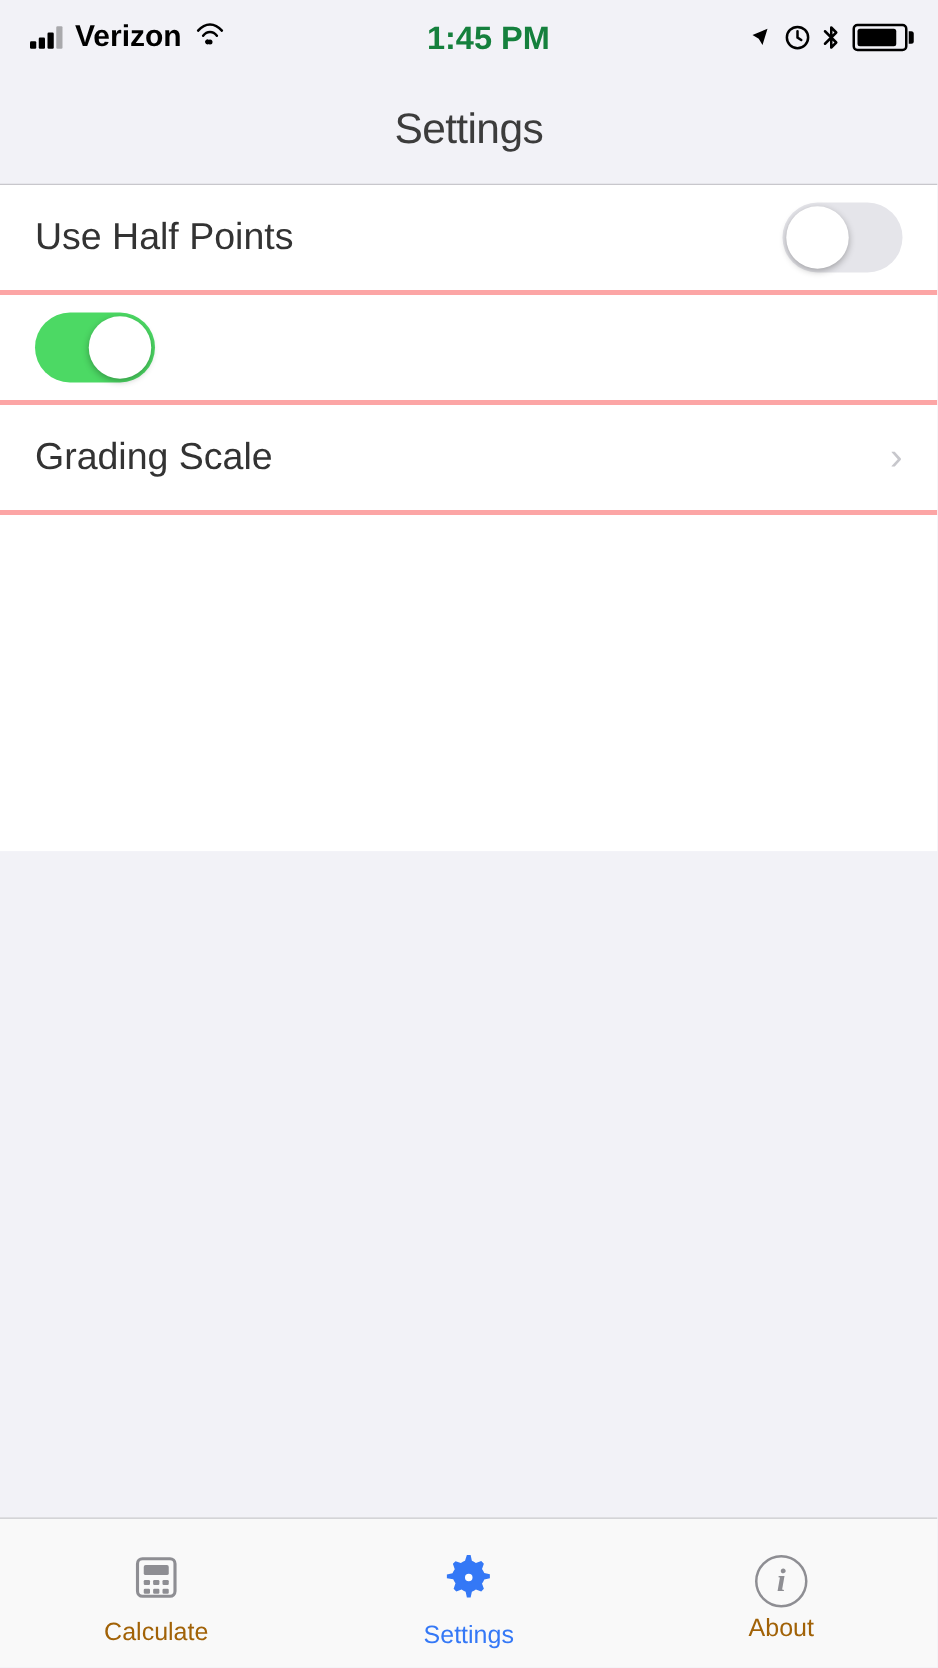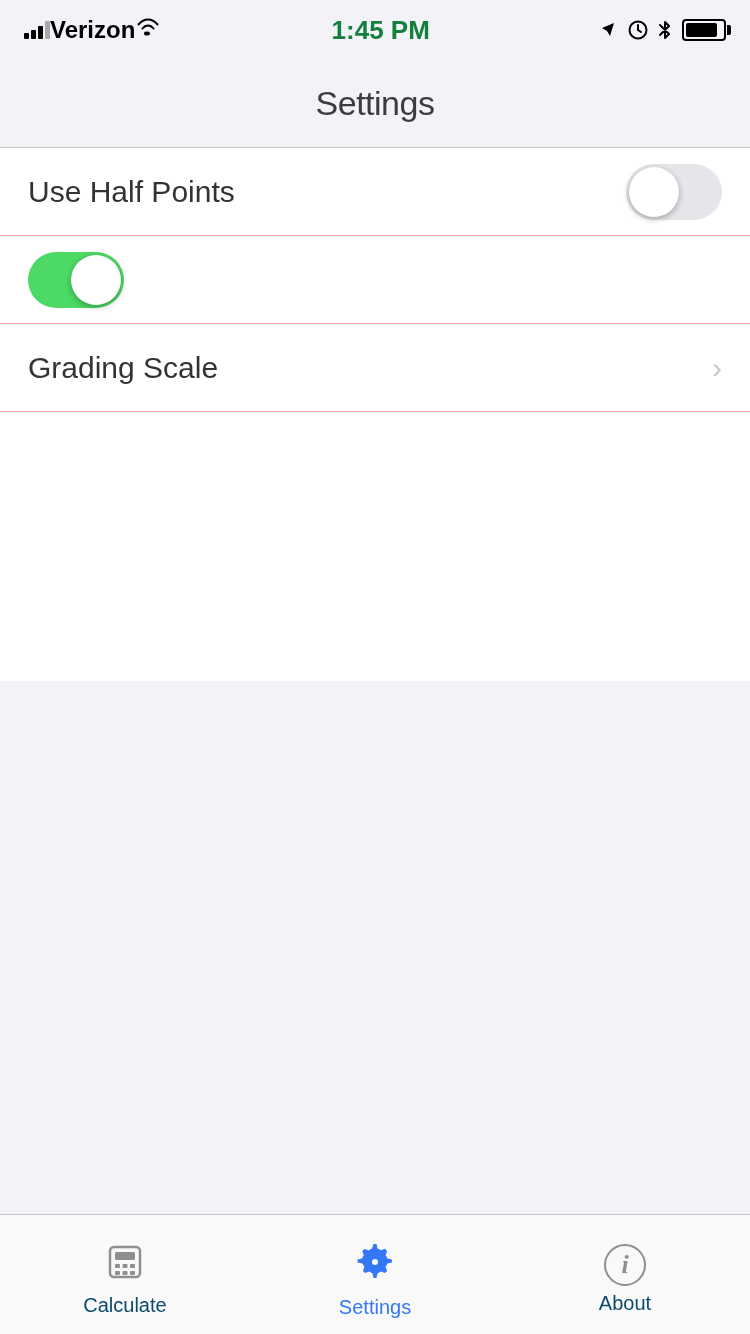--- a/index.html
+++ b/index.html
@@ -22,20 +22,21 @@
       display: flex;
       align-items: center;
       justify-content: space-between;
       padding: 0 24px;
       flex-shrink: 0;
     }
 
     .status-left {
       display: flex;
       align-items: center;
+      gap: 10px;
       font-size: 24px;
       font-weight: 600;
     }
 
     .status-carrier {
       font-size: 24px;
       font-weight: 600;
       color: #000;
     }
 
@@ -139,21 +140,21 @@
       flex: 1;
       overflow: hidden;
     }
 
     .settings-row {
       display: flex;
       align-items: center;
       justify-content: space-between;
       padding: 0 28px;
       height: 88px;
-      border-bottom: 1px solid #fca5a5;
+      border-bottom: 4px solid #fca5a5;
       background: #fff;
       cursor: pointer;
     }
 
     .settings-row-label {
       font-size: 30px;
       color: #333;
       font-weight: 400;
     }
 
@@ -239,21 +240,21 @@
     }
 
     .tab-item.active .tab-label {
       color: #3478f6;
     }
     .tab-item.active .tab-icon {
       color: #3478f6;
     }
 
     .tab-item.inactive .tab-label {
-      color: #0c4a6e;
+      color: #a16207;
     }
     .tab-item.inactive .tab-icon {
       color: #8e8e93;
     }
 
     
     .about-circle {
       width: 42px;
       height: 42px;
       border-radius: 50%;

